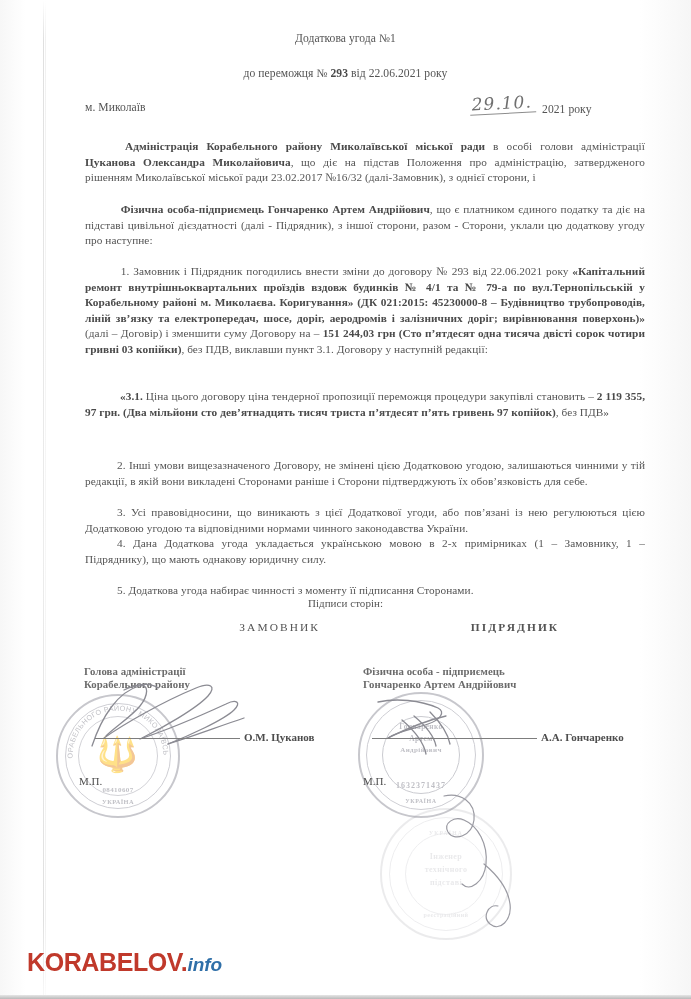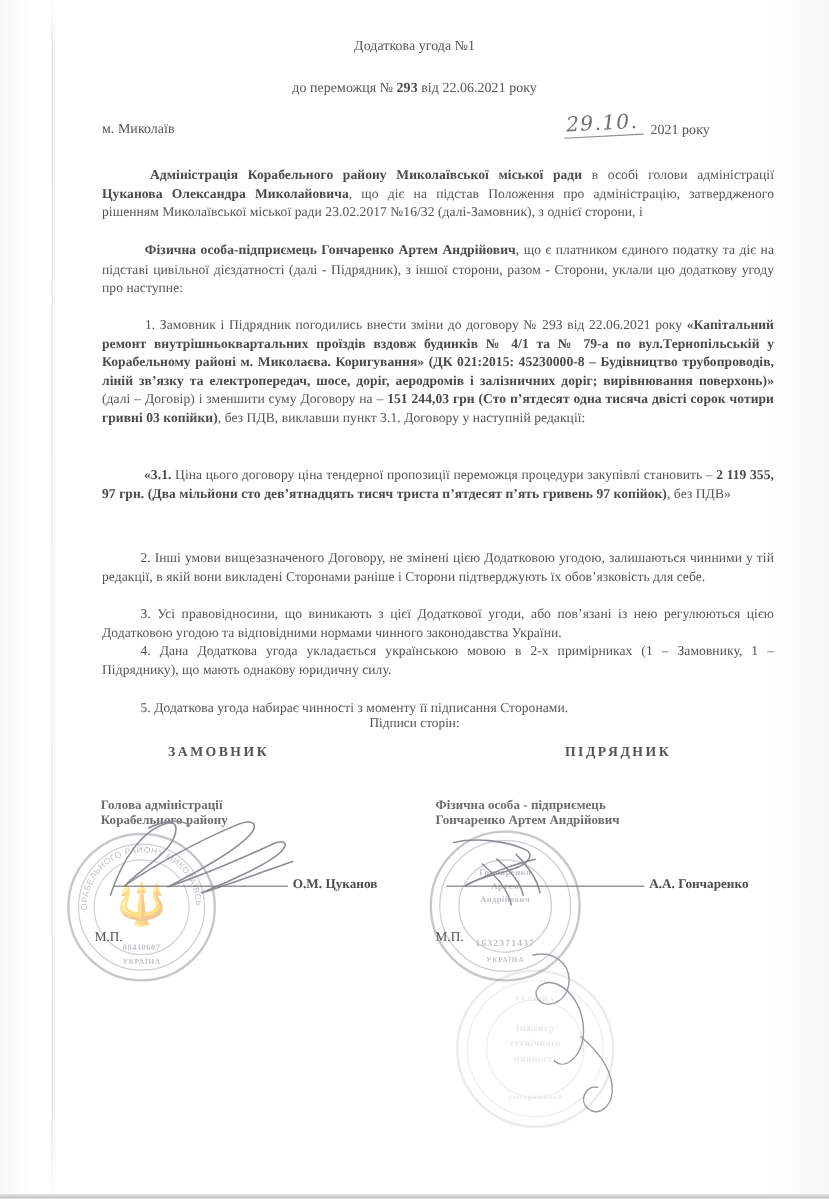--- a/index.html
+++ b/index.html
@@ -127,22 +127,22 @@
     width: 32px;
   }
 
   #sig-heading {
     left: 0; top: 596px; width: 691px;
     text-align: center;
     font-size: 11px;
   }
   #lbl-customer {
     left: 140px; top: 620px; width: 180px;
-    text-align: left;
-    font-weight: bold;
+    text-align: right;
+    font-weight: normal;
     letter-spacing: 2.1px;
     font-size: 11.4px;
   }
   #lbl-contractor {
     left: 410px; top: 620px; width: 210px;
     text-align: center;
     font-weight: bold;
     letter-spacing: 2.1px;
     font-size: 11.4px;
   }
@@ -401,21 +401,21 @@
       <div class="seal-label country">УКРАЇНА</div>
     </div>
 
     <div class="seal" id="seal-engineer">
       <div class="ring r1"></div>
       <div class="ring r2"></div>
       <div class="ring r3"></div>
       <div class="seal-label country">УКРАЇНА</div>
       <div class="seal-label nm1">Інженер</div>
       <div class="seal-label nm2">технічного</div>
-      <div class="seal-label nm3">чинності</div>
+      <div class="seal-label nm3">підставі</div>
       <div class="seal-label code">реєстраційний</div>
     </div>
 
     <svg class="scribble" id="scribble-left" width="185" height="95" viewBox="0 0 185 95">
       <g fill="none" stroke="#8b8b93" stroke-width="1.3" stroke-linecap="round">
         <path d="M8,70 C18,40 34,16 55,10 C66,7 64,20 56,30 C48,40 30,52 22,60"></path>
         <path d="M20,62 C40,48 78,26 112,12 C126,6 133,10 124,20 C112,33 78,52 58,62"></path>
         <path d="M56,63 C80,55 116,40 142,28 C152,23 158,26 150,34 C140,44 104,60 84,68"></path>
         <path d="M84,68 C104,62 136,50 160,42"></path>
         <path d="M40,14 C52,8 66,6 74,12"></path>
@@ -441,15 +441,18 @@
 
     <div class="sig-rule" id="rule-left"></div>
     <div class="sig-rule" id="rule-right"></div>
     <div class="mp" id="mp-left">М.П.</div>
     <div class="mp" id="mp-right">М.П.</div>
     <div class="sig-name" id="name-left">О.М. Цуканов</div>
     <div class="sig-name" id="name-right">А.А. Гончаренко</div>
 
   </div>
 
+  <div id="watermark">
+    <span class="wm-main">KORABELOV.</span><span class="wm-sub">info</span>
+  </div>
 
   <div class="bottom-edge"></div>
 </div>
 
 </body></html>

